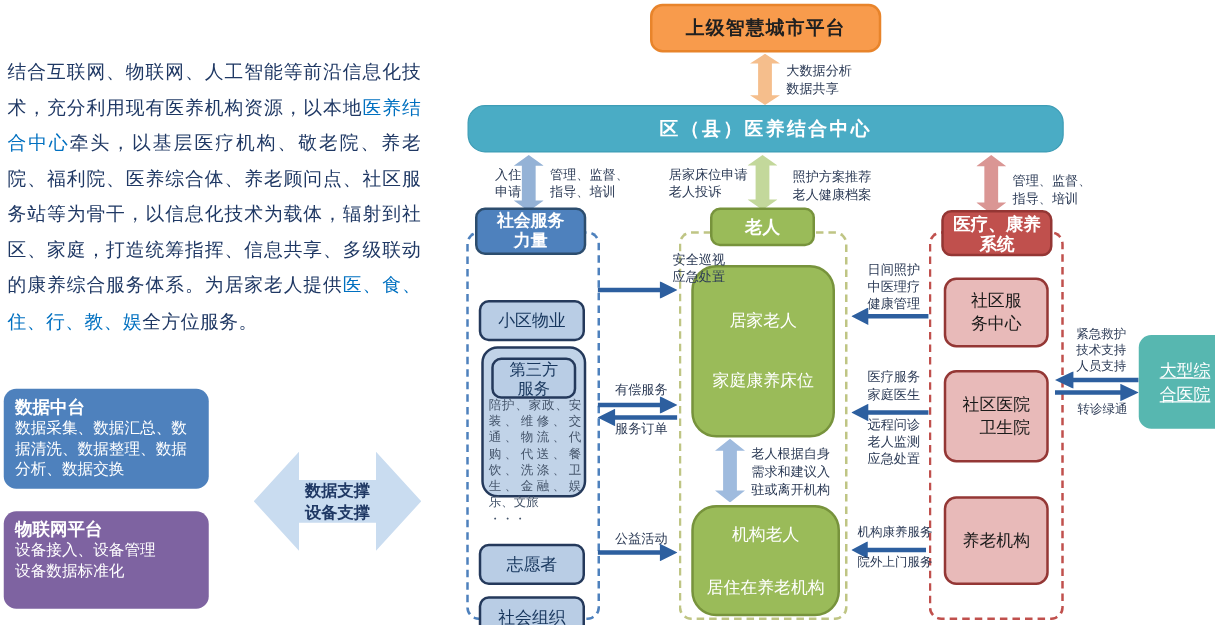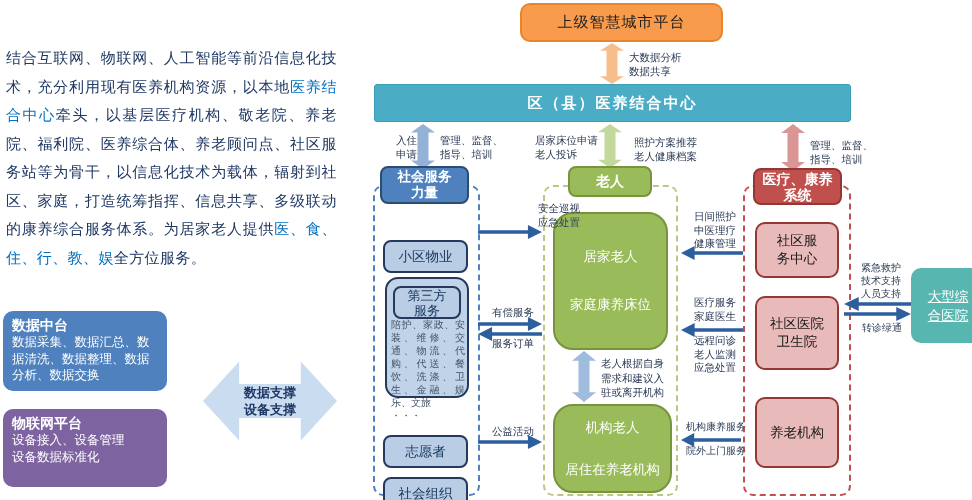--- a/index.html
+++ b/index.html
@@ -28,28 +28,28 @@
     position:absolute;left:203px;top:356px;width:134px;height:90px;background:#C9DCF0;
     clip-path:polygon(0 50%,27% 6%,27% 31%,73% 31%,73% 6%,100% 50%,73% 94%,73% 69%,27% 69%,27% 94%);
   }
   .support-label{
     position:absolute;left:203px;top:356px;width:134px;height:90px;
     display:flex;align-items:center;justify-content:center;text-align:center;
     font-size:13px;font-weight:bold;color:#1F3864;line-height:17px;white-space:pre-line;
   }
   
   .city-box{
-    position:absolute;left:520px;top:3px;width:203px;height:39px;box-sizing:border-box;
+    position:absolute;left:520px;top:3px;width:185px;height:39px;box-sizing:border-box;
     background:#F89B4C;border:2px solid #E8842B;border-radius:10px;
     display:flex;align-items:center;justify-content:center;
-    font-size:15px;font-weight:normal;color:#202020;letter-spacing:1px;
+    font-size:15px;font-weight:bold;color:#202020;letter-spacing:1px;
   }
   .center-bar{
     position:absolute;left:374px;top:84px;width:477px;height:38px;box-sizing:border-box;
-    background:#4AACC5;border:1px solid #3E9DB6;border-radius:3px;
+    background:#4AACC5;border:1px solid #3E9DB6;border-radius:14px;
     display:flex;align-items:center;justify-content:center;
     font-size:15px;font-weight:bold;color:#fff;letter-spacing:2px;
   }
   
   .v-arrow{
     position:absolute;
     clip-path:polygon(50% 0,100% 19%,73% 19%,73% 81%,100% 81%,50% 100%,0 81%,27% 81%,27% 19%,0 19%);
   }
   
   .lbl{
@@ -84,21 +84,21 @@
     position:absolute;left:391px;top:318px;width:74px;
     font-size:10px;line-height:13px;color:#44546A;text-align:justify;white-space:pre-line;
   }
   .gbox{
     position:absolute;box-sizing:border-box;background:#9ABB59;border:2px solid #77933C;border-radius:20px;
     display:flex;align-items:center;justify-content:center;text-align:center;
     color:#fff;font-size:13.5px;white-space:pre-line;
   }
   .pbox{
     position:absolute;box-sizing:border-box;background:#E8BAB9;border:2px solid #943735;border-radius:10px;
-    display:flex;align-items:center;justify-content:center;text-align:center;
+    display:flex;align-items:center;justify-content:center;text-align:right;
     color:#1A1A1A;font-size:13.5px;line-height:18px;white-space:pre-line;
   }
   .hospital-box{
     position:absolute;left:911px;top:268px;width:74px;height:75px;box-sizing:border-box;
     background:#57B7B0;border-radius:10px;
     display:flex;align-items:center;justify-content:center;text-align:center;
     color:#fff;font-size:13.5px;line-height:19px;white-space:pre-line;text-decoration:underline;
   }
   
   .h-arrow{position:absolute;height:14px;background:#2D5F9F;}

